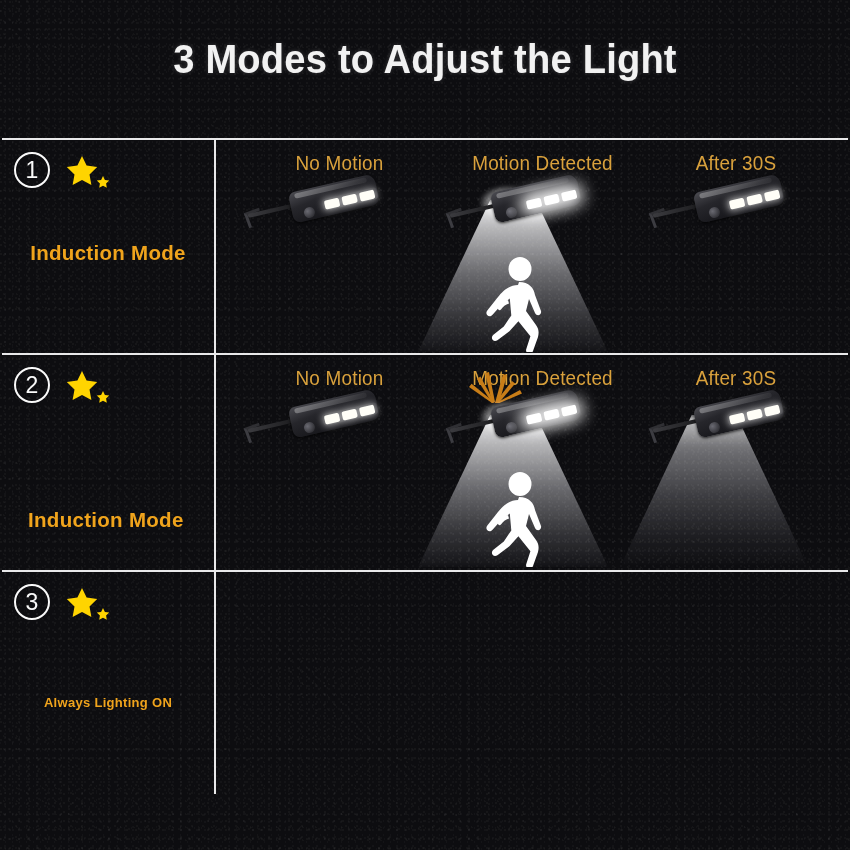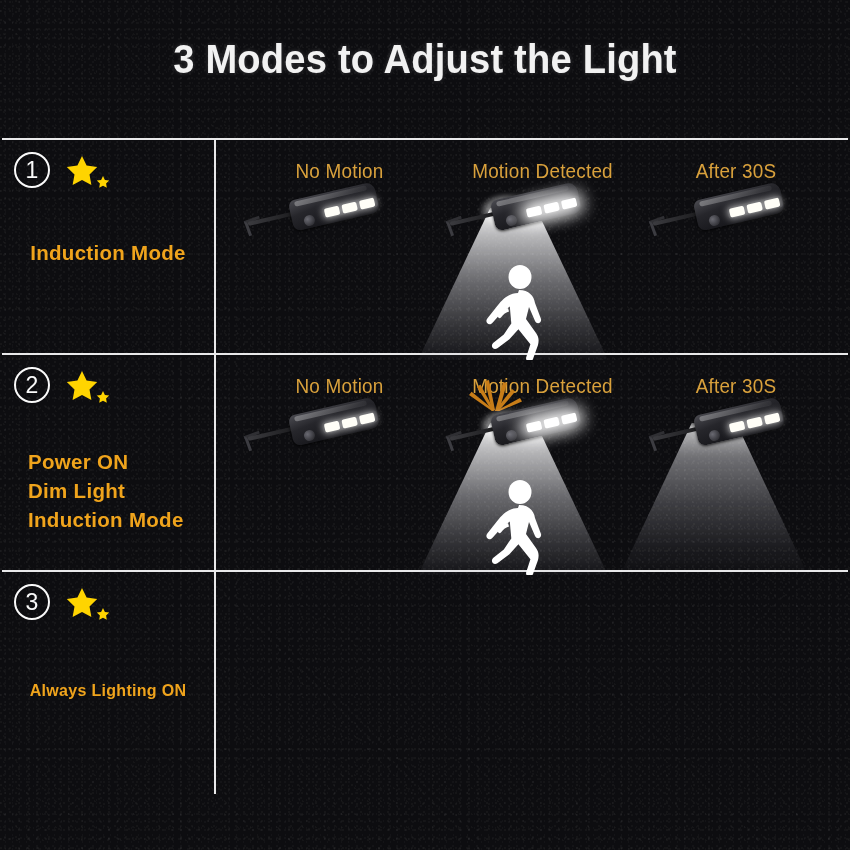--- a/index.html
+++ b/index.html
@@ -60,21 +60,21 @@
   .moon{position:absolute;left:55px;top:8px;width:92px;height:78px;}
   .modelabel{
     position:absolute;left:0;width:212px;
     color:#f0a41c;font-weight:bold;font-size:20.5px;
     line-height:29px;letter-spacing:.3px;
     text-align:center;
   }
   .modelabel.multi{text-align:left;padding-left:26px;box-sizing:border-box;}
 
   
-  .rightcell{position:absolute;left:214px;top:12px;width:632px;height:100%;}
+  .rightcell{position:absolute;left:214px;top:4px;width:632px;height:100%;}
   .colhead{
     position:absolute;top:8px;
     color:#d9a13c;font-size:19.5px;font-weight:normal;
     text-align:center;letter-spacing:.2px;
     transform:scaleX(.97);
   }
   .c1{left:16px;width:215px;}
   .c2{left:219px;width:215px;}
   .c3{left:420px;width:200px;}
 
@@ -249,22 +249,20 @@
 
     <div class="row row2">
 
       <div class="leftcell">
         <div class="numcircle">2</div>
         <svg class="moon" viewBox="0 0 92 78">
           <path d="M70 8 a31 31 0 1 0 0 62 a26 26 0 1 1 0 -62 z" fill="#FFD400"></path>
           <path d="M25 8 l4.6 9.6 10.6 1.4 -7.7 7.4 1.9 10.5 -9.4 -5 -9.4 5 1.9 -10.5 -7.7 -7.4 10.6 -1.4 z" fill="#FFD400"></path>
           <path d="M46 28 l1.9 3.9 4.3 .6 -3.1 3 .7 4.3 -3.8 -2 -3.8 2 .7 -4.3 -3.1 -3 4.3 -.6 z" fill="#FFD400"></path>
         </svg>
-        <div class="modelabel multi" style="top:92px">Power ON</div>
-        <div class="modelabel multi" style="top:121px">Dim Light</div>
         <div class="modelabel multi" style="top:150px">Induction Mode</div>
       </div>
 
       <div class="rightcell">
         <div class="colhead c1">No Motion</div>
         <div class="colhead c2">Motion Detected</div>
         <div class="colhead c3">After 30S</div>
 
         <div class="lamp off" style="left:30px;top:35px">
           <div class="bracket"></div>
@@ -326,19 +324,19 @@
 
     <div class="row row3">
 
       <div class="leftcell">
         <div class="numcircle">3</div>
         <svg class="moon" viewBox="0 0 92 78">
           <path d="M70 8 a31 31 0 1 0 0 62 a26 26 0 1 1 0 -62 z" fill="#FFD400"></path>
           <path d="M25 8 l4.6 9.6 10.6 1.4 -7.7 7.4 1.9 10.5 -9.4 -5 -9.4 5 1.9 -10.5 -7.7 -7.4 10.6 -1.4 z" fill="#FFD400"></path>
           <path d="M46 28 l1.9 3.9 4.3 .6 -3.1 3 .7 4.3 -3.8 -2 -3.8 2 .7 -4.3 -3.1 -3 4.3 -.6 z" fill="#FFD400"></path>
         </svg>
-        <div class="modelabel" style="top:104px;font-size:16px">Always Lighting ON</div>
+        <div class="modelabel" style="top:116px;font-size:13px">Always Lighting ON</div>
       </div>
 
     </div>
 
   </div>
 </div>
 
 </body></html>

